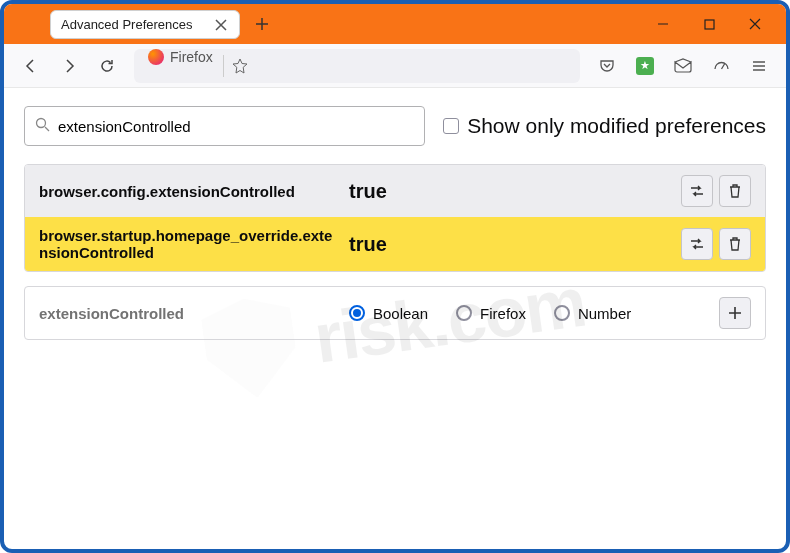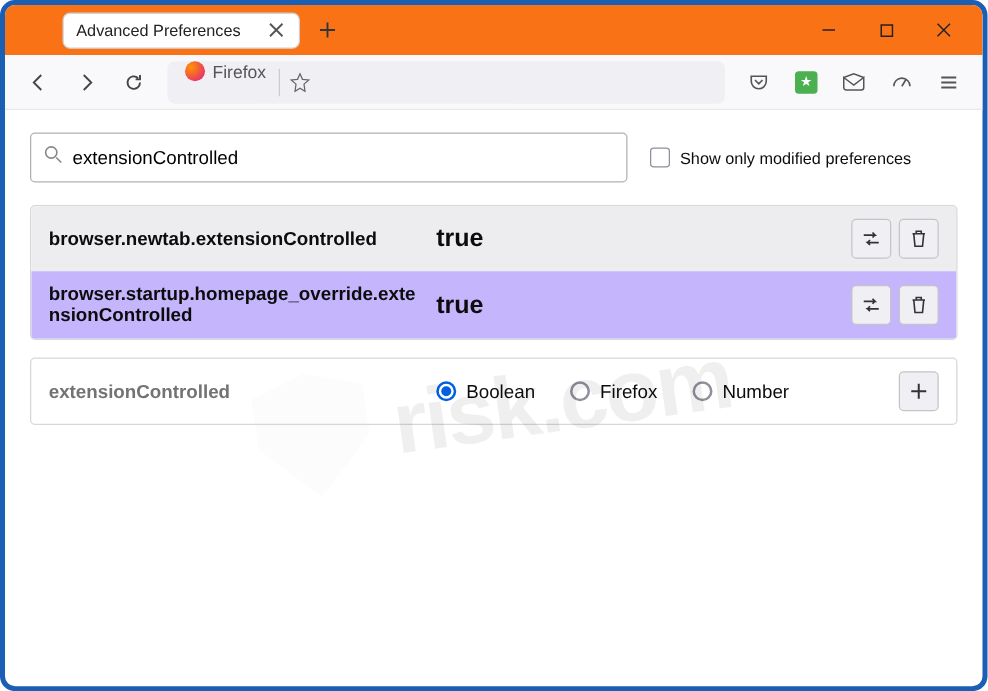--- a/index.html
+++ b/index.html
@@ -19,26 +19,26 @@
     .addr-identity-sep { width: 1px; height: 22px; background: #ccc; }
     .addr-text { font-size: 14px; color: #555; padding-left: 10px; flex: 1; }
     .addr-star { width: 32px; display:flex; align-items:center; justify-content:center; color: #666; }
     .tool-icon { width: 34px; height: 34px; display: flex; align-items: center; justify-content: center; cursor: pointer; color: #555; }
     .ext-green { width: 18px; height: 18px; background: #4caf50; border-radius: 3px; display:flex; align-items:center; justify-content:center; color:#fff; font-size:11px; }
     .content { flex: 1; padding: 18px 20px; overflow: auto; position: relative; }
     .search-row { display: flex; align-items: center; gap: 18px; margin-bottom: 18px; }
     .search-box { flex: 1; max-width: 478px; height: 40px; border: 1px solid #b1b1b3; border-radius: 4px; display: flex; align-items: center; padding: 0 10px; background: #fff; }
     .search-box input { border: none; outline: none; font-size: 15px; flex: 1; background: transparent; }
     .search-box .s-icon { color: #888; margin-right: 8px; }
-    .checkbox-row { display: flex; align-items: center; gap: 8px; font-size: 13px; color: #0c0c0d; }
+    .checkbox-row { display: flex; align-items: center; gap: 8px; font-size: 21px; color: #0c0c0d; }
     .checkbox-row .cb { width: 16px; height: 16px; border: 1px solid #8f8f9d; border-radius: 3px; }
     .pref-table { border: 1px solid #d7d7db; border-radius: 4px; overflow: hidden; }
     .pref-row { display: flex; align-items: center; padding: 10px 14px; gap: 10px; }
     .pref-row.odd { background: #ededf0; }
-    .pref-row.even { background: #c4b5fd; }
+    .pref-row.even { background: #fde047; }
     .pref-name { width: 300px; font-size: 15px; font-weight: 700; color: #0c0c0d; word-break: break-word; }
     .pref-value { flex: 1; font-size: 20px; font-weight: 700; color: #0c0c0d; }
     .pref-actions { display: flex; gap: 6px; }
     .action-btn { width: 32px; height: 32px; border: 1px solid #c4c4c8; background: #f0f0f4; border-radius: 4px; display: flex; align-items: center; justify-content: center; cursor: pointer; color: #333; }
     .new-row-wrap { border: 1px solid #d7d7db; border-radius: 4px; margin-top: 14px; }
     .new-row { display: flex; align-items: center; padding: 10px 14px; gap: 10px; }
     .new-name { width: 300px; font-size: 15px; font-weight: 700; color: #737373; }
     .radio-group { flex: 1; display: flex; gap: 28px; align-items: center; }
     .radio-item { display: flex; align-items: center; gap: 8px; font-size: 15px; color: #0c0c0d; cursor: pointer; }
     .radio { width: 16px; height: 16px; border: 2px solid #8f8f9d; border-radius: 50%; display:flex; align-items:center; justify-content:center; }
@@ -156,21 +156,21 @@
         <input type="text" value="extensionControlled" style="">
       </div>
       <label class="checkbox-row">
         <span class="cb"></span>
         <span>Show only modified preferences</span>
       </label>
     </div>
 
     <div class="pref-table">
       <div class="pref-row odd">
-        <div class="pref-name">browser.newtab.extensionControlled</div>
+        <div class="pref-name">browser.config.extensionControlled</div>
         <div class="pref-value">true</div>
         <div class="pref-actions">
           <div class="action-btn">
             <svg width="16" height="16" viewBox="0 0 16 16">
                 <path d="M2 5h9l-2-2m2 2-2 2 M14 11H5l2 2m-2-2 2-2" stroke="currentColor" stroke-width="1.4" fill="none"></path>
               </svg>
           </div>
           <div class="action-btn">
             <svg width="14" height="16" viewBox="0 0 14 16">
                 <path d="M2 4h10M5 4V2h4v2M3 4l1 10h6l1-10" stroke="currentColor" stroke-width="1.3" fill="none"></path>

